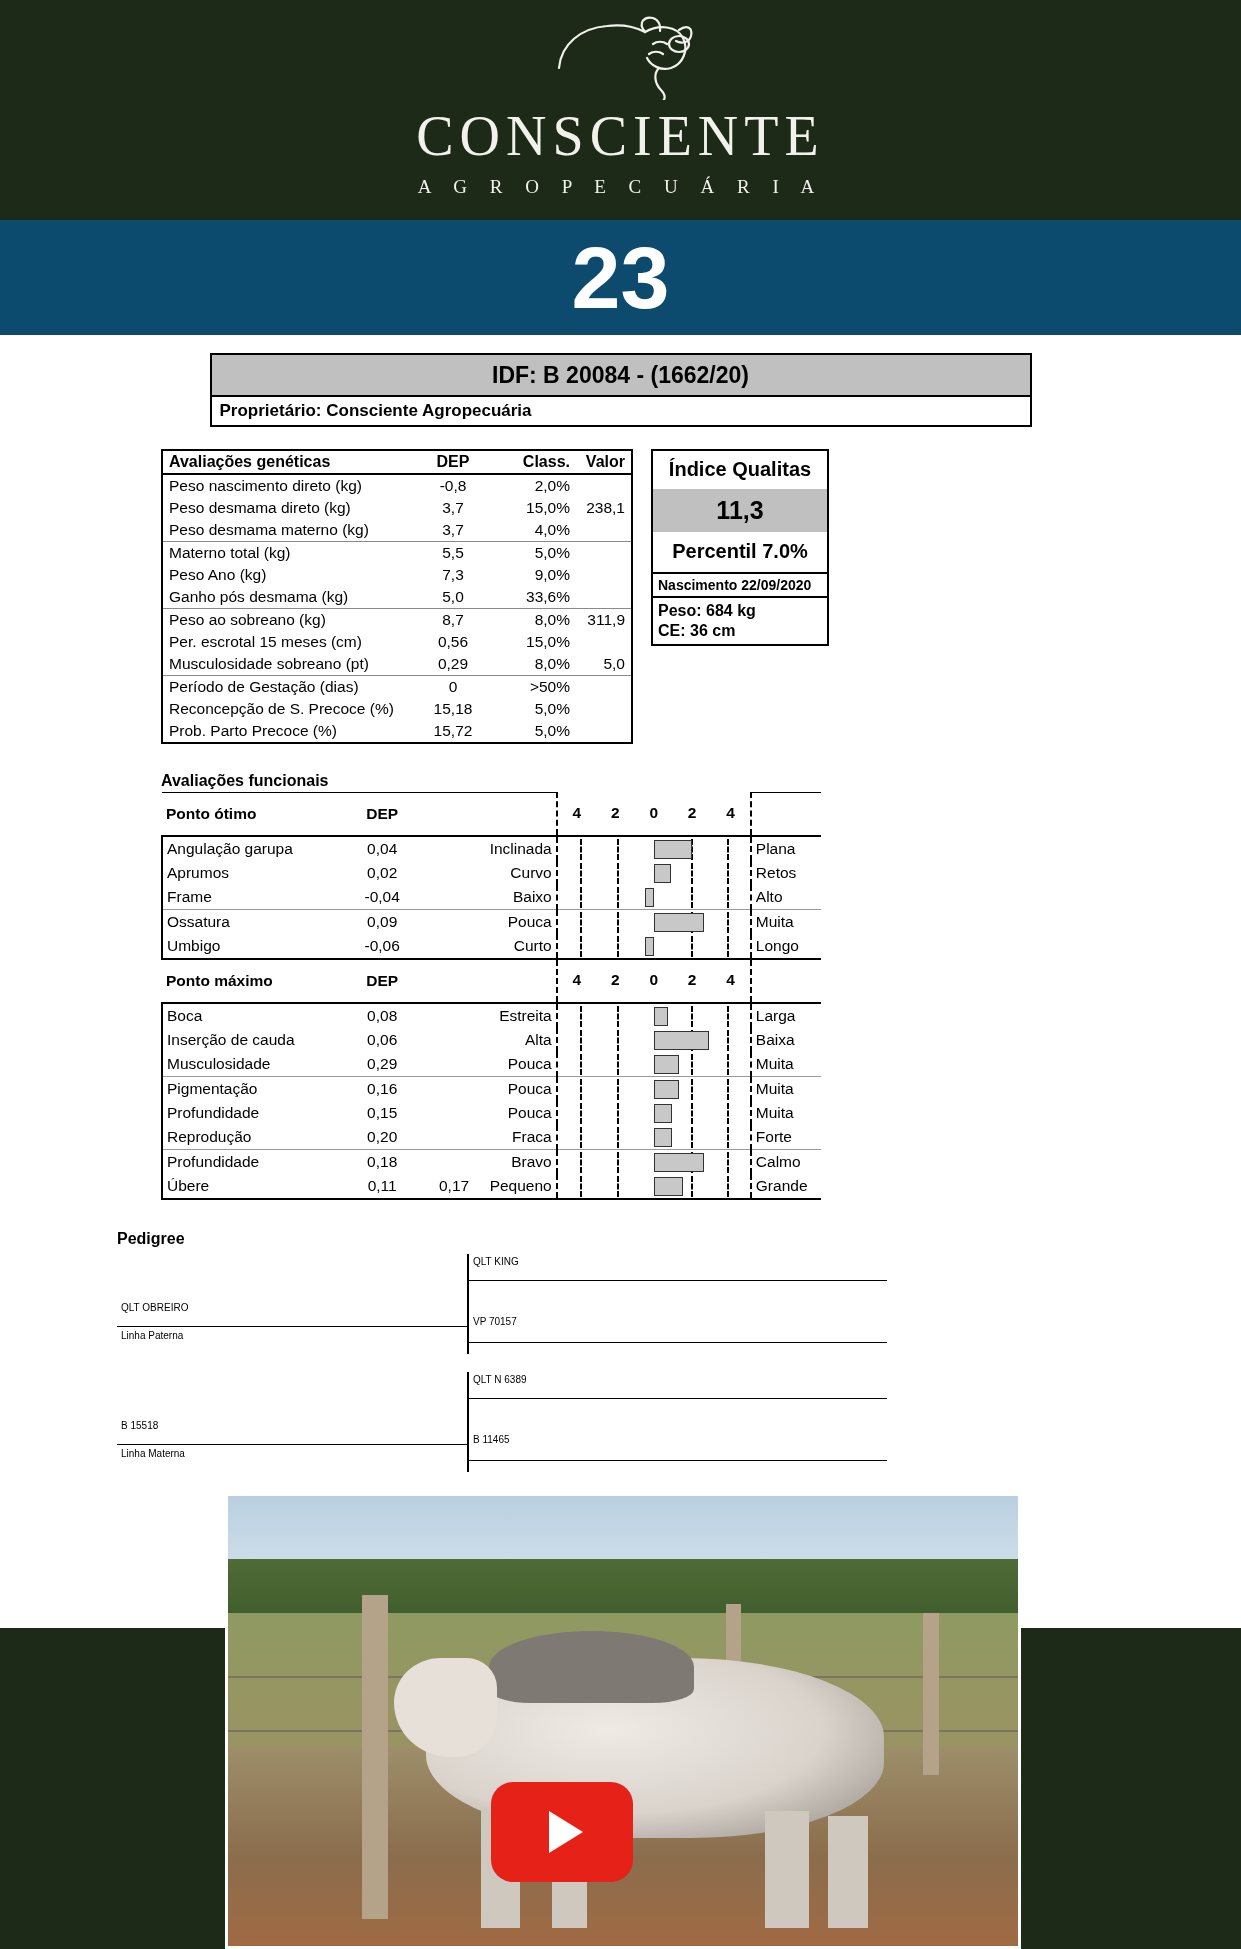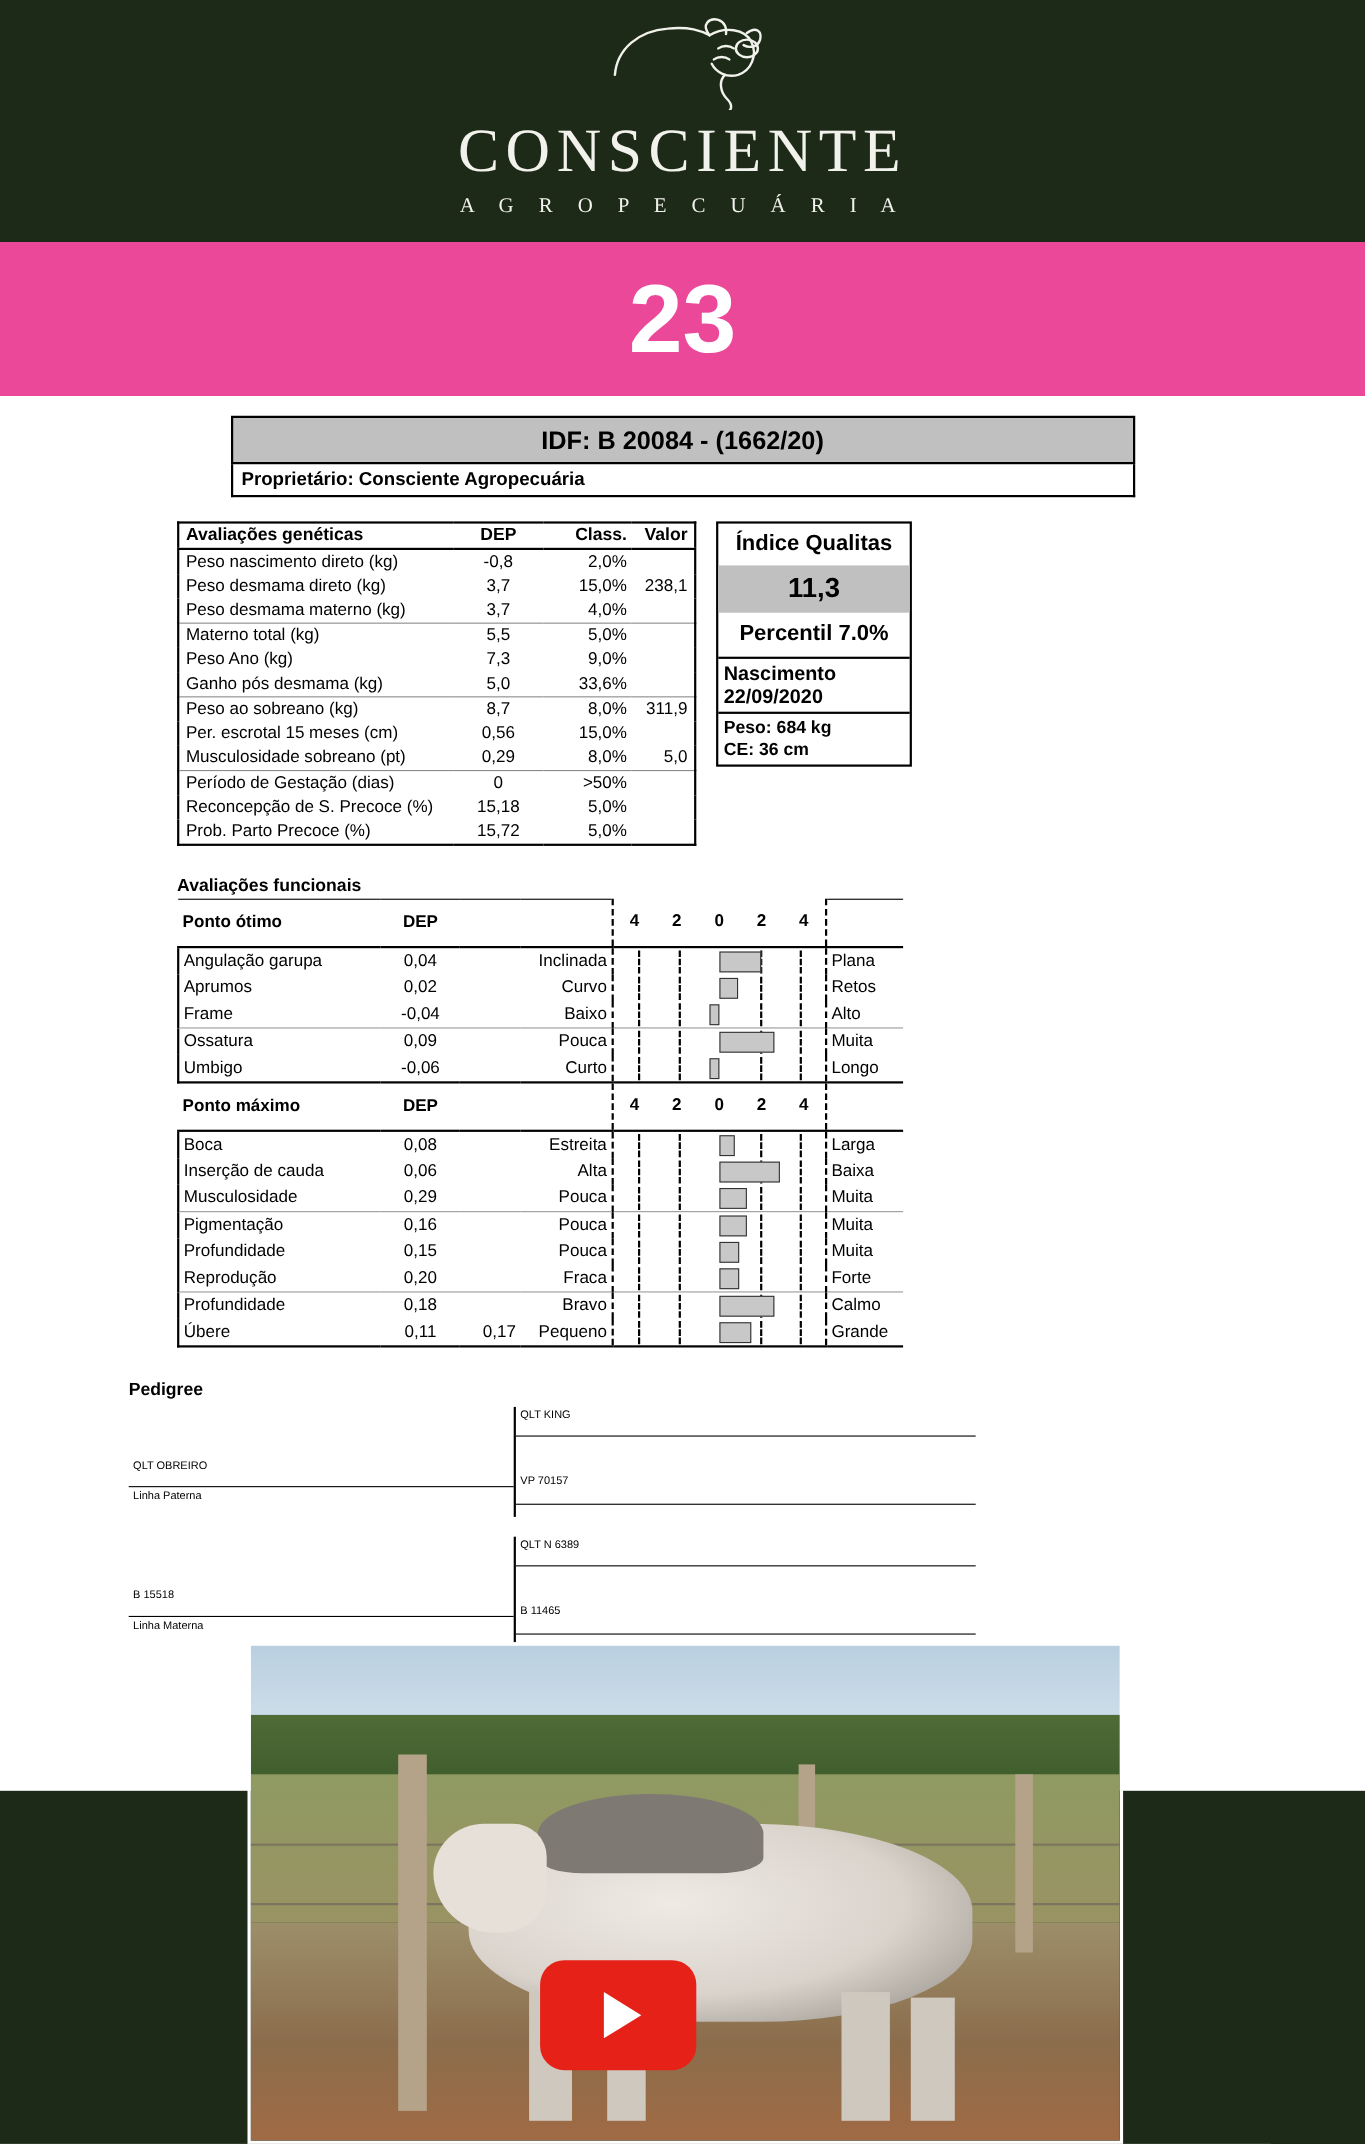--- a/index.html
+++ b/index.html
@@ -32,22 +32,22 @@
     margin-top: 4px;
   }
   .logo-sub {
     color: #f2f2ec;
     font-family: "Liberation Serif", serif;
     font-size: 19px;
     letter-spacing: 9px;
     margin-top: 12px;
   }
   .green-band {
-    height: 140px;
-    background: #ec4899;
+    height: 115px;
+    background: #0c4a6e;
     display: flex;
     align-items: center;
     justify-content: center;
   }
   .lot-number {
     color: #ffffff;
     font-family: "Liberation Sans", sans-serif;
     font-weight: bold;
     font-size: 88px;
     line-height: 1;
@@ -100,21 +100,21 @@
   
   .qualitas {
     width: 178px;
     border: 2px solid #000;
     align-self: flex-start;
     background: #fff;
   }
   .q-title { text-align: center; font-size: 20px; font-weight: bold; padding: 7px 0 8px; }
   .q-value { text-align: center; font-size: 25px; font-weight: bold; background: #c0c0c0; padding: 7px 0; }
   .q-pct   { text-align: center; font-size: 20px; font-weight: bold; padding: 8px 0 9px; border-bottom: 2px solid #000; }
-  .q-birth { font-size: 18px; font-weight: bold; padding: 3px 5px; border-bottom: 2px solid #000; }
+  .q-birth { font-size: 14px; font-weight: bold; padding: 3px 5px; border-bottom: 2px solid #000; }
   .q-meas  { font-size: 16px; font-weight: bold; padding: 3px 5px; line-height: 1.25; }
 
   
   .func-wrap { padding-left: 161px; margin-top: 28px; }
   .sect-title { font-size: 16px; font-weight: bold; padding-bottom: 2px; }
 
   table.func {
     border-collapse: collapse;
     width: 660px;
     font-size: 15.5px;

